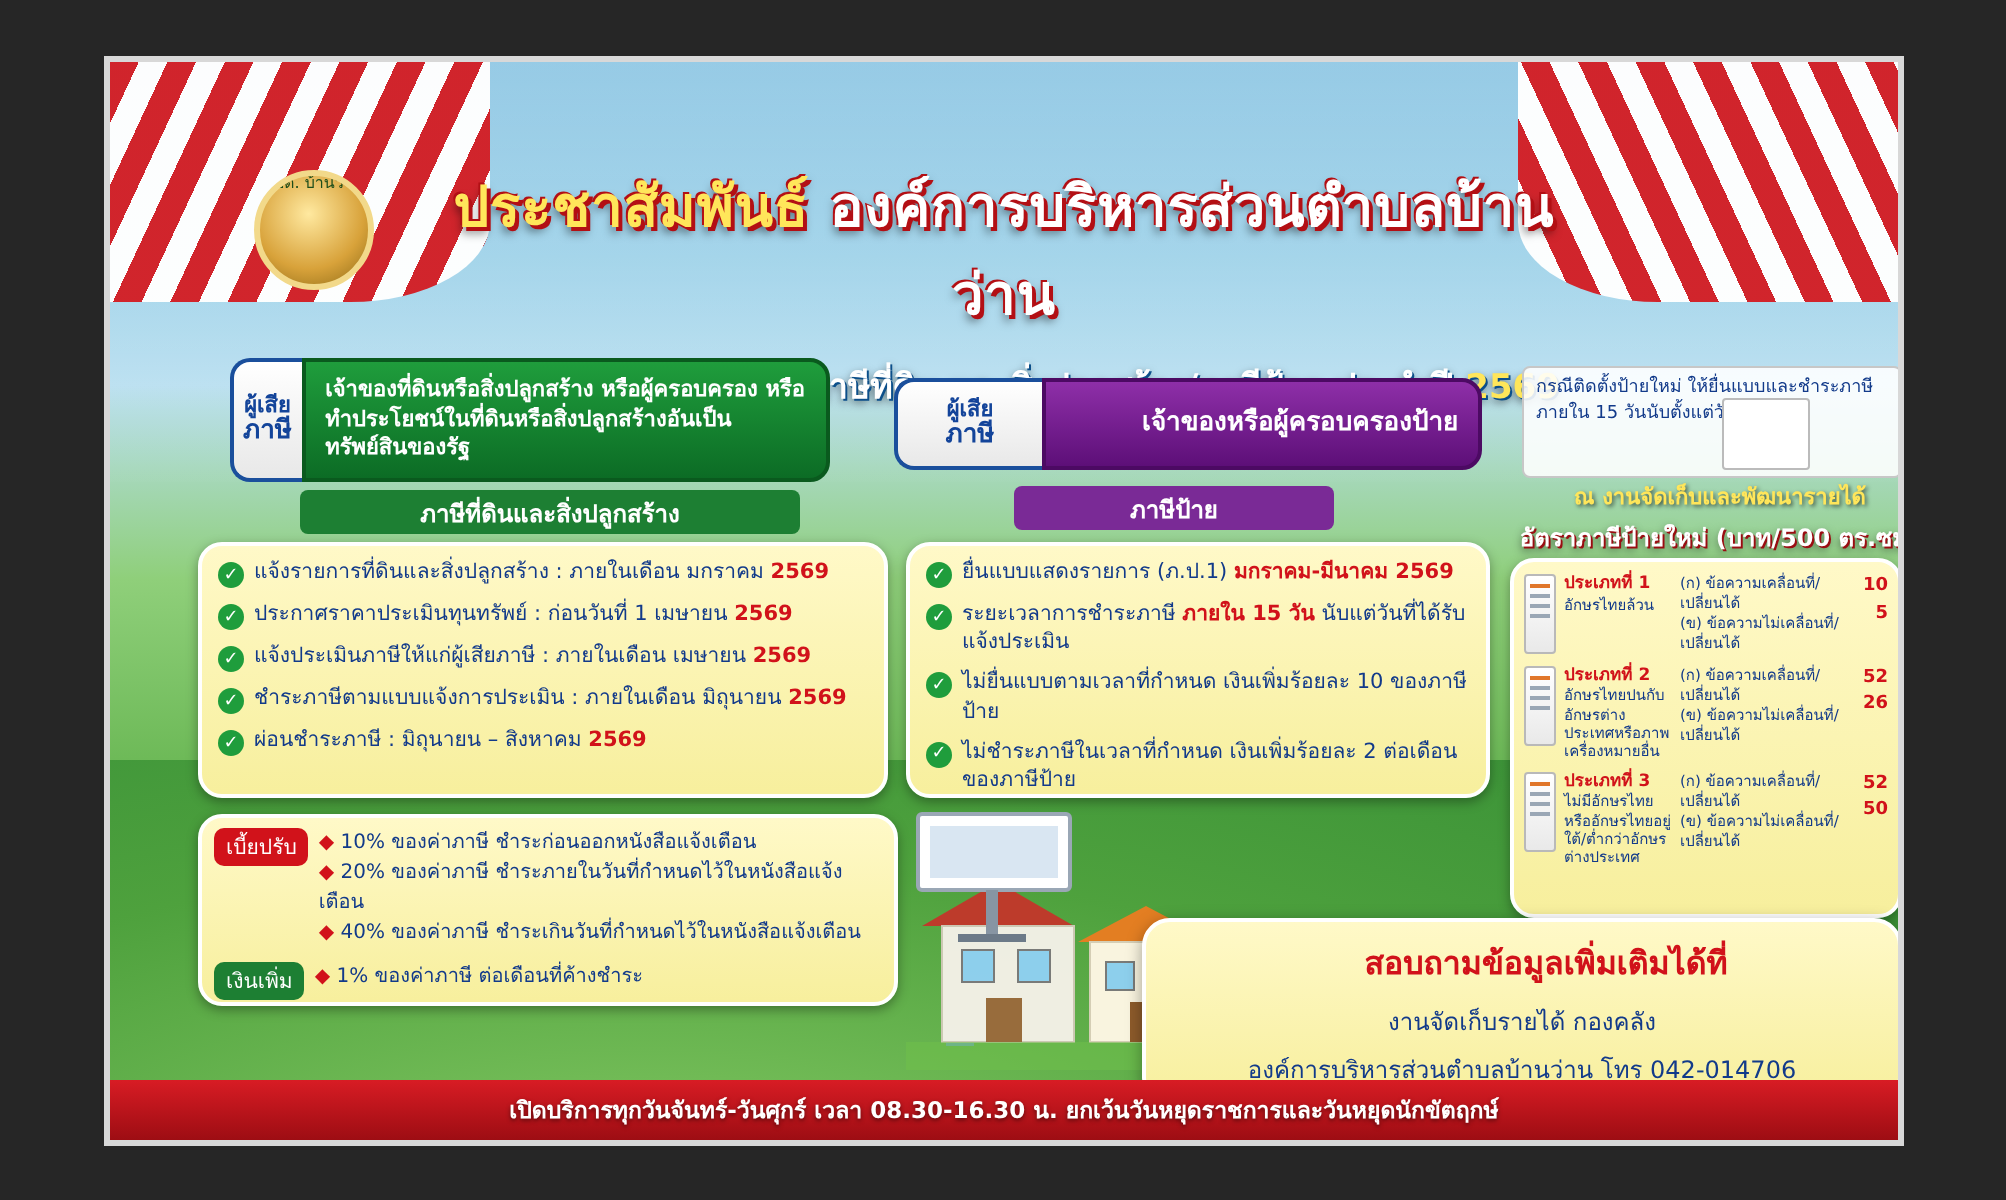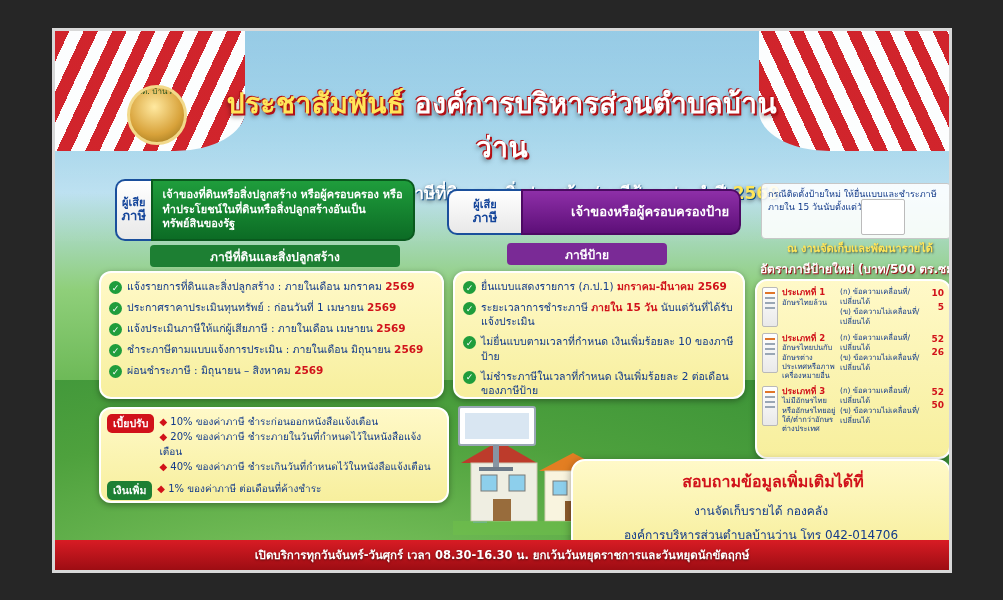--- a/index.html
+++ b/index.html
@@ -131,21 +131,21 @@
 
   
   #panel-penalty {
     position: absolute; left: 44px; top: 376px; width: 350px; height: 96px;
     background: linear-gradient(#fff9c8,#f7ef9d);
     border: 2px solid #ffffff; border-radius: 12px;
     box-shadow: 0 2px 6px rgba(0,0,0,.35);
   }
   .tagline { display: flex; align-items: flex-start; margin: 5px 6px 0 6px; }
   .tag-pill {
-    flex: none; font-size: 10.5px; font-weight: bold; color: #ffffff;
+    flex: none; font-size: 10.5px; font-weight: normal; color: #ffffff;
     background: #d1121a; border-radius: 5px; padding: 1px 6px; margin-right: 5px;
   }
   .tag-pill.green { background: #1d7f33; }
   .bullet-list { font-size: 10px; color: #123a8a; line-height: 1.5; }
   .bullet-list .b { display: block; }
   .bullet-list .dot { color: #d1121a; font-weight: bold; }
 
   
   #punish {
     position: absolute; left: 44px; top: 478px; width: 430px; height: 42px;

